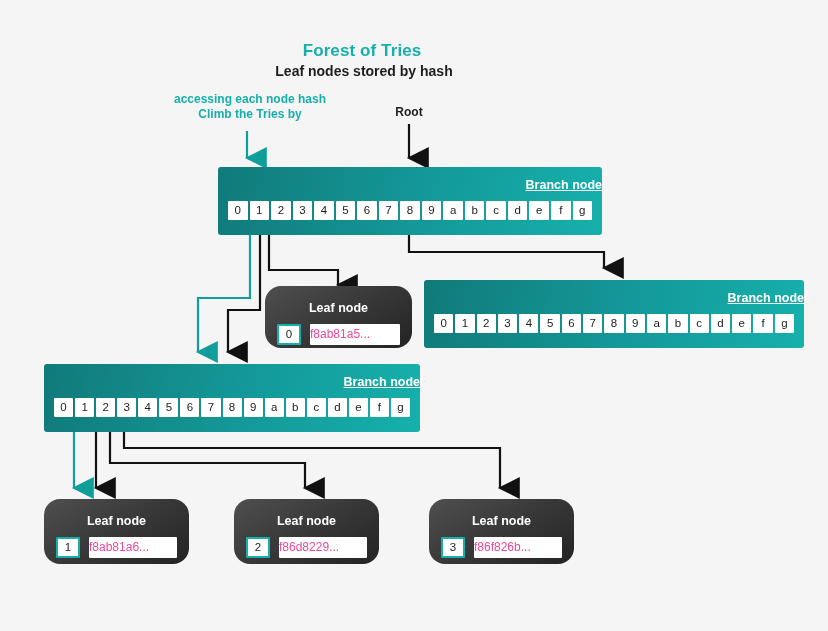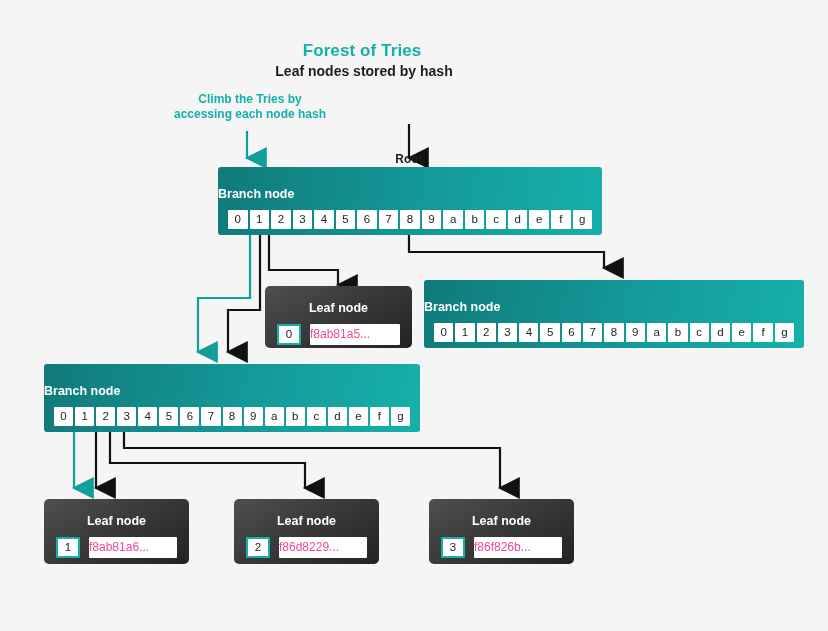--- a/index.html
+++ b/index.html
@@ -58,36 +58,36 @@
     left: 160px;
     top: 92px;
     width: 180px;
     color: #16b0ab;
   }
   .annot-root {
     left: 372px;
     top: 105px;
     width: 74px;
     color: #1d1d1d;
-    margin-top: 47px;
   }
 
   
   .branch {
     position: absolute;
     background: linear-gradient(100deg, #117a7a 0%, #14999a 55%, #16b0ab 100%);
     border-radius: 3px;
     box-sizing: border-box;
   }
   .branch .node-label {
-    text-align: left;
+    text-align: right;
     color: #ffffff;
     font-size: 12.5px;
     font-weight: bold;
-    padding-top: 20px;
+    padding-top: 11px;
+    text-decoration: underline;
   }
   .cells {
     display: flex;
     gap: 2px;
     padding: 9px 10px 0 10px;
     box-sizing: border-box;
   }
   .cell {
     flex: 1 1 0;
     height: 19px;
@@ -96,21 +96,21 @@
     font-size: 11.5px;
     line-height: 19px;
     text-align: center;
     border-radius: 1px;
   }
 
   
   .leaf {
     position: absolute;
     background: linear-gradient(150deg, #4f4f4f 0%, #3a3a3a 45%, #232323 100%);
-    border-radius: 5px;
+    border-radius: 16px;
     box-sizing: border-box;
   }
   .leaf .node-label {
     text-align: center;
     color: #ffffff;
     font-size: 12.5px;
     font-weight: bold;
     padding-top: 15px;
   }
   .leaf-row {
@@ -178,22 +178,22 @@
       <path d="M 110 430 L 110 463 L 305 463 L 305 488" stroke="#111111" marker-end="url(#arrow-black)"></path>
 
       <path d="M 124 430 L 124 448 L 500 448 L 500 488" stroke="#111111" marker-end="url(#arrow-black)"></path>
     </g>
   </svg>
 
   <div class="title">Forest of Tries</div>
   <div class="subtitle">Leaf nodes stored by hash</div>
 
   <div class="annot annot-climb">
+    <div>accessing each node hash</div>
     <div>Climb the Tries by</div>
-    <div>accessing each node hash</div>
   </div>
   <div class="annot annot-root">Root</div>
 
   <div class="branch" id="branch-root" style="left:218px; top:167px; width:384px; height:68px;">
     <div class="node-label">Branch node</div>
     <div class="cells">
       <div class="cell">0</div>
       <div class="cell">1</div>
       <div class="cell">2</div>
       <div class="cell">3</div>

